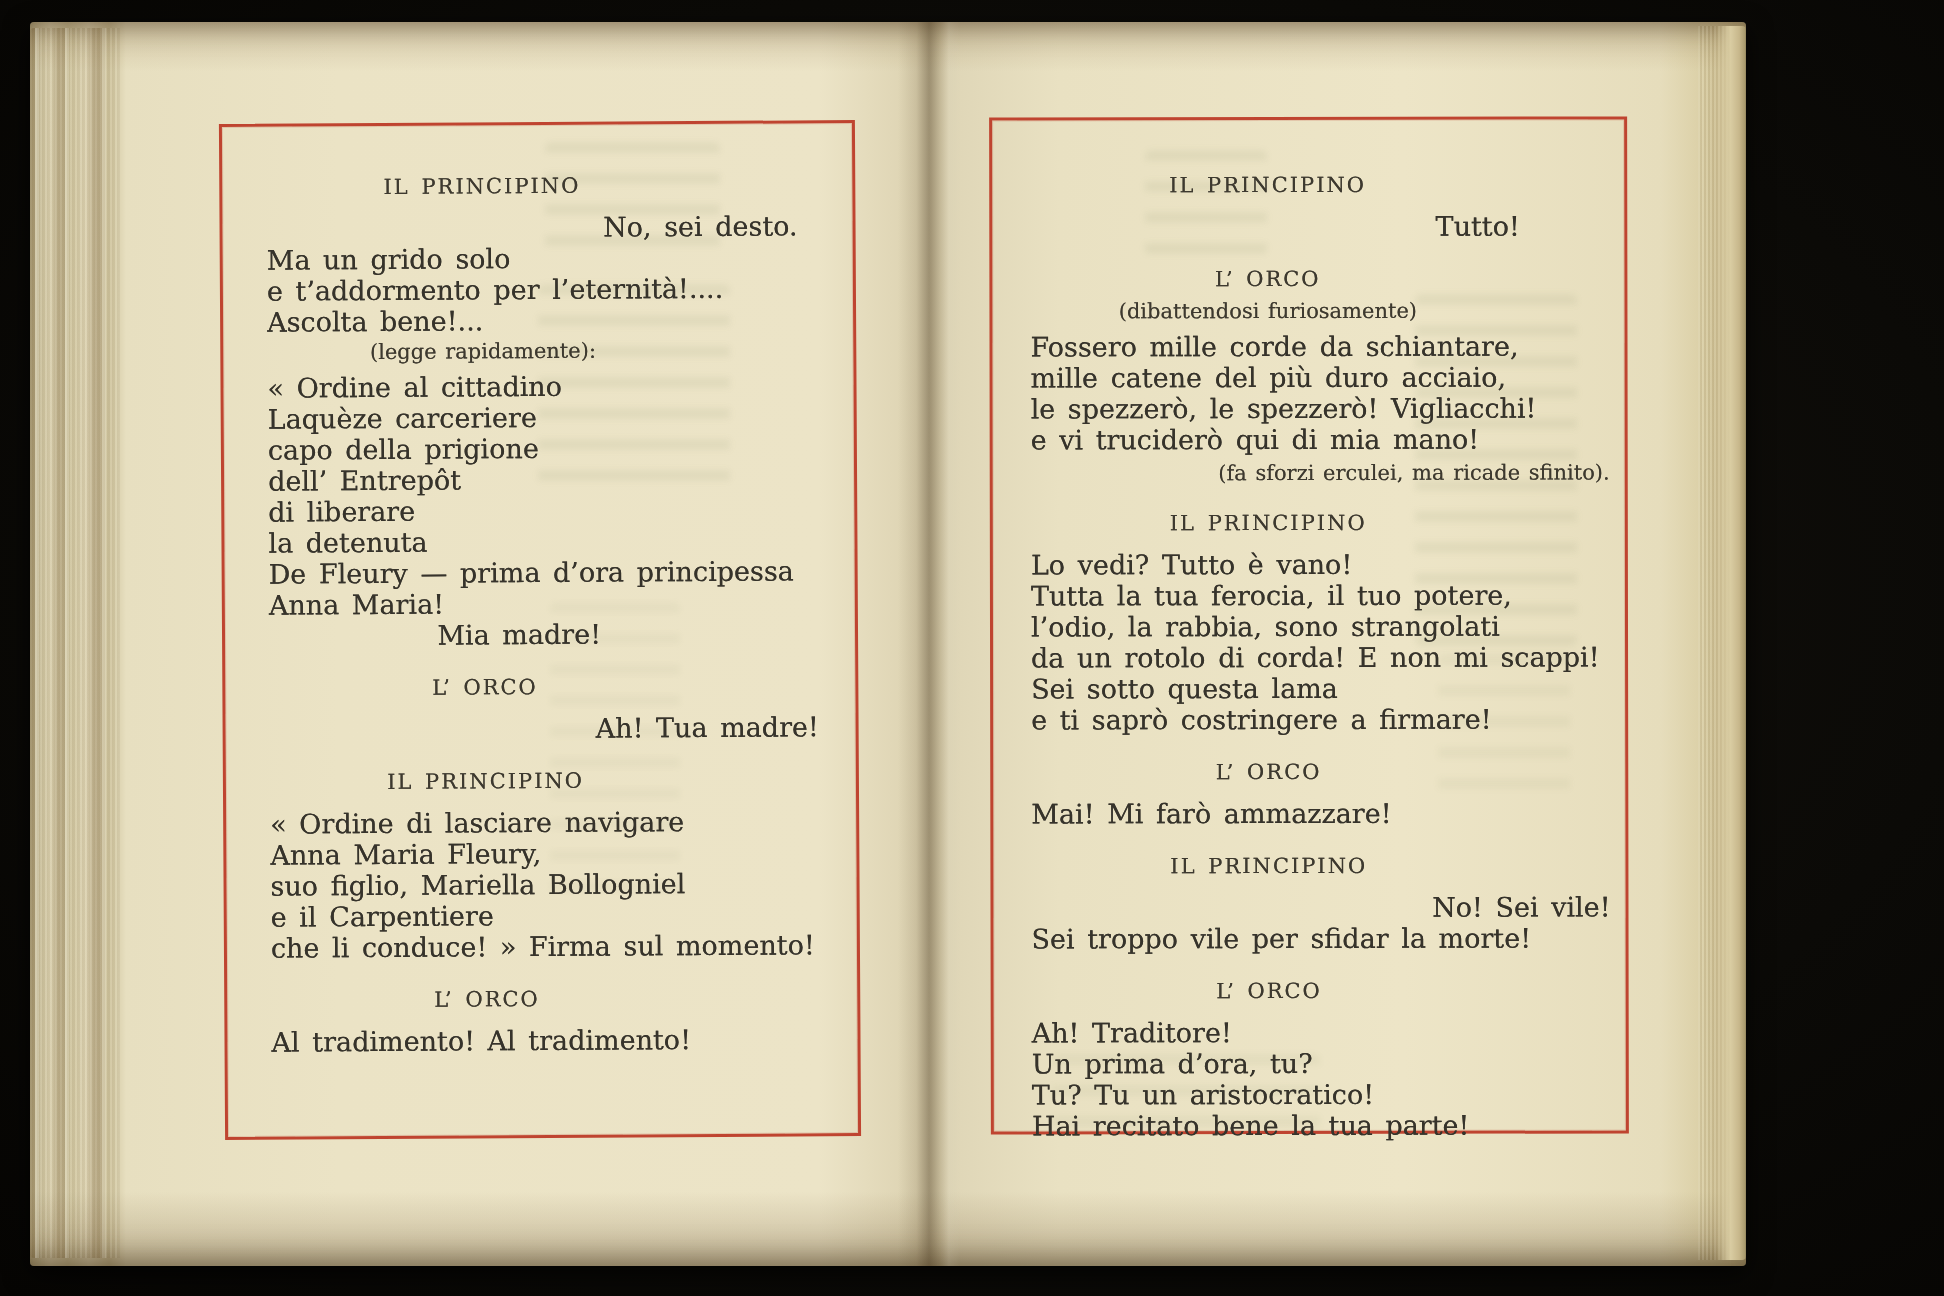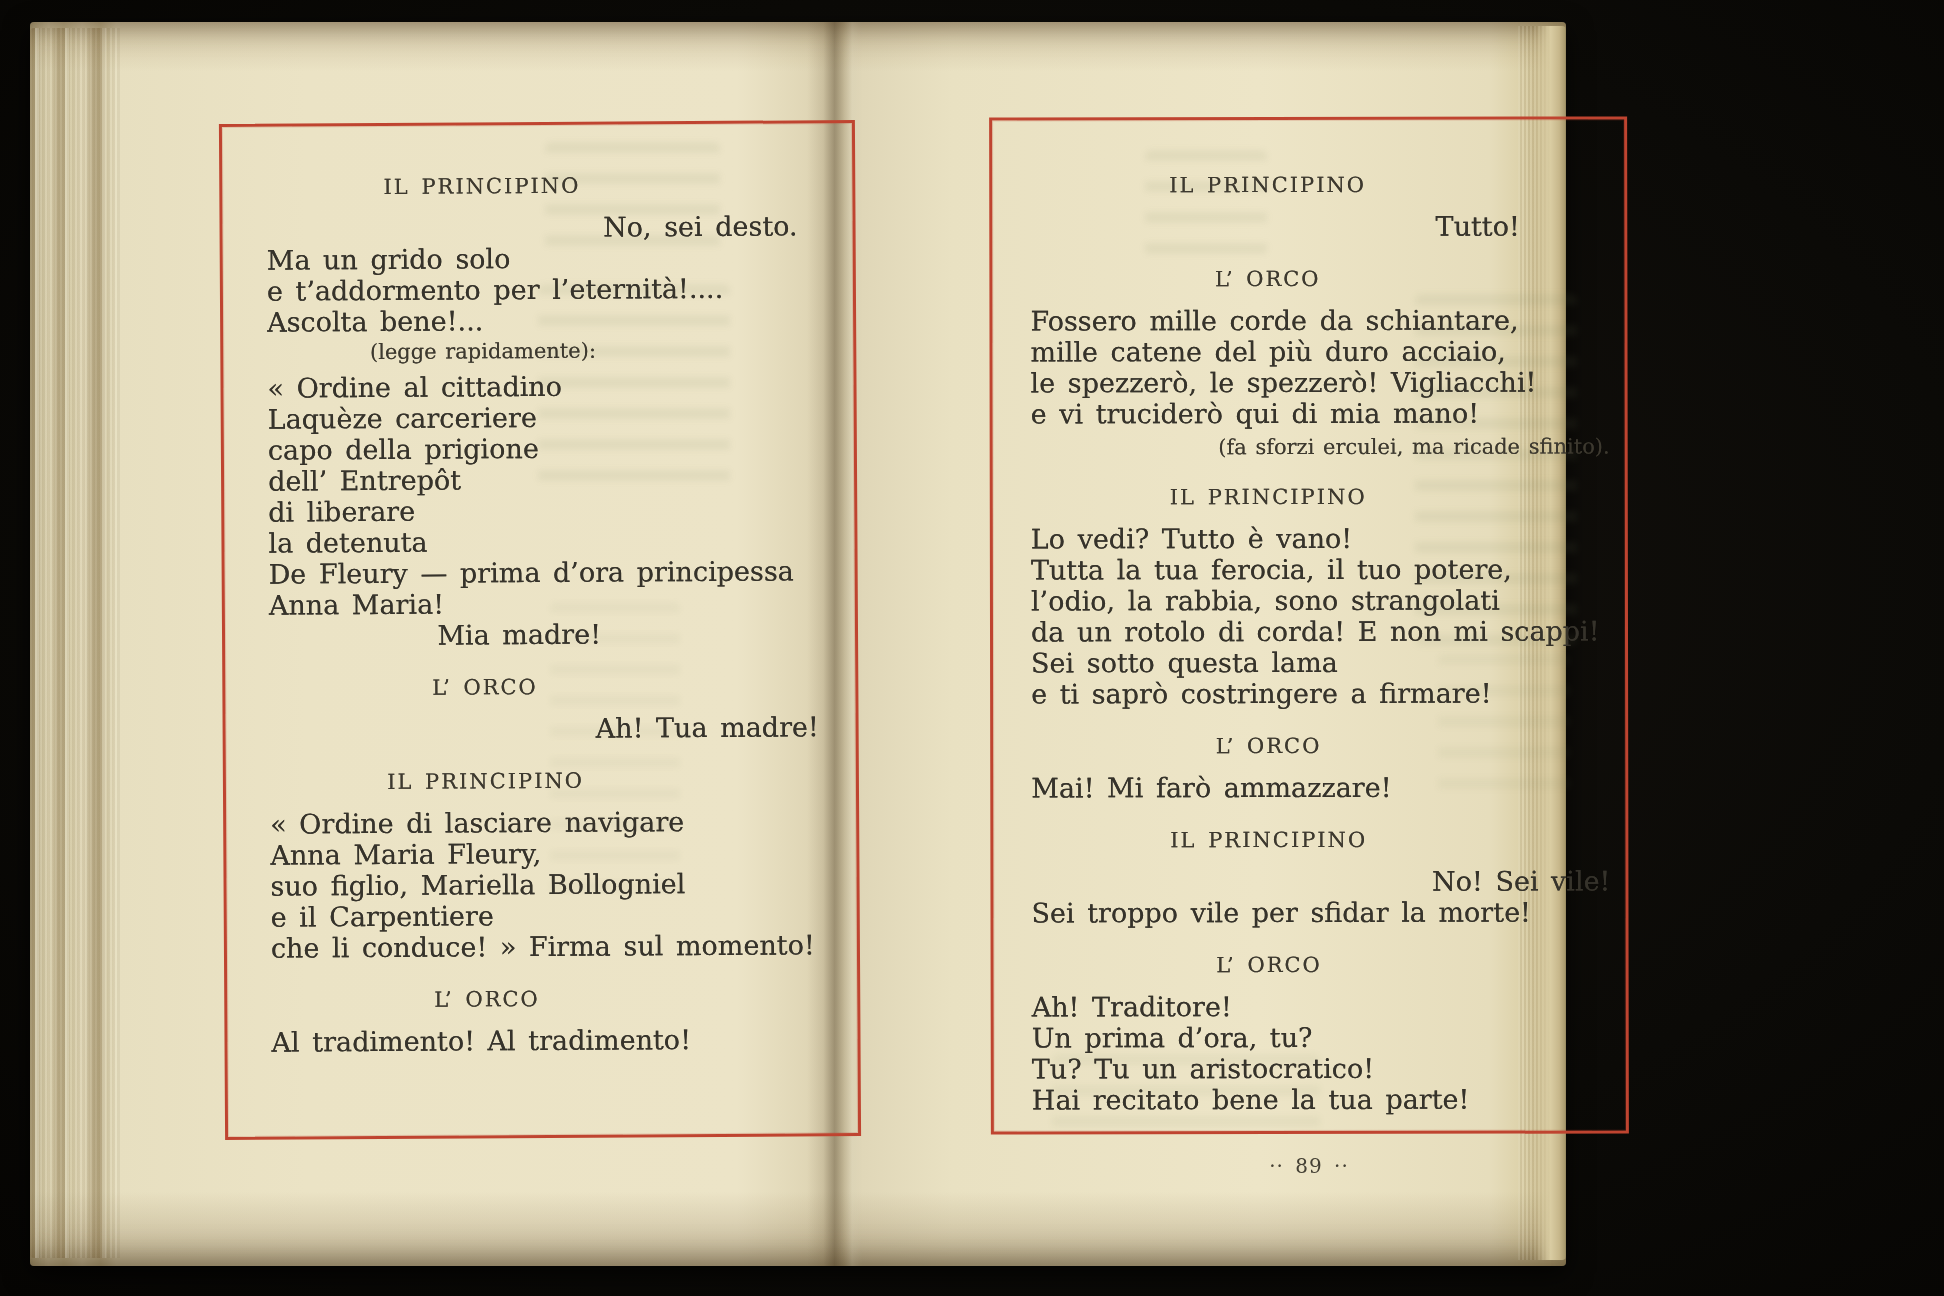--- a/index.html
+++ b/index.html
@@ -5,21 +5,21 @@
   html,body{margin:0;padding:0;}
   body{
     width:1944px;height:1296px;position:relative;overflow:hidden;
     background:
       radial-gradient(ellipse at 55% 45%, #14110d 0%, #0b0a07 60%, #060503 100%);
     font-family:"DejaVu Serif","Liberation Serif",serif;
   }
 
   
   .book{
-    position:absolute;left:30px;top:22px;width:1536px;height:1244px;
+    position:absolute;left:30px;top:22px;width:1716px;height:1244px;
     border-radius:4px;
     background:
       linear-gradient(180deg, rgba(120,90,45,.20) 0%, rgba(120,90,45,0) 4%, rgba(120,90,45,0) 94%, rgba(90,65,30,.28) 100%),
       linear-gradient(90deg,
         #c9bf98 0%, #e0d7b6 1.2%, #d2c8a2 2.2%, #e4dbbb 3.4%, #cfc49e 4.6%, #e7dfc0 5.6%,
         #ebe3c5 18%, #ece4c7 46%,
         #ddd3b2 51.6%, #cdc2a0 52.5%, #e0d7b8 54.2%,
         #e9e1c2 60%, #ede5c7 80%, #e6ddbc 95%, #d9cda2 98%, #c8ba8e 100%);
     box-shadow:
       inset 0 20px 26px -16px rgba(55,38,15,.50),
@@ -150,20 +150,21 @@
         <div class="verse">che li conduce! » Firma sul momento!</div>
         <div class="speaker">L’ ORCO</div>
         <div class="verse">Al tradimento! Al tradimento!</div>
       </div>
   </div>
   <div class="frame frame-89">
     <div class="content content-89">
         <div class="speaker first">IL PRINCIPINO</div>
         <div class="verse" style="margin-left: 70%;">Tutto!</div>
         <div class="speaker">L’ ORCO</div>
+        <div class="stage-dir center tight">(dibattendosi furiosamente)</div>
         <div class="verse">Fossero mille corde da schiantare,</div>
         <div class="verse">mille catene del più duro acciaio,</div>
         <div class="verse">le spezzerò, le spezzerò! Vigliacchi!</div>
         <div class="verse">e vi truciderò qui di mia mano!</div>
         <div class="stage-dir right">(fa sforzi erculei, ma ricade sfinito).</div>
         <div class="speaker">IL PRINCIPINO</div>
         <div class="verse">Lo vedi? Tutto è vano!</div>
         <div class="verse">Tutta la tua ferocia, il tuo potere,</div>
         <div class="verse">l’odio, la rabbia, sono strangolati</div>
         <div class="verse">da un rotolo di corda! E non mi scappi!</div>
@@ -175,14 +176,13 @@
         <div class="verse" style="margin-left: 46%; text-align: right;">No! Sei vile!</div>
         <div class="verse">Sei troppo vile per sfidar la morte!</div>
         <div class="speaker">L’ ORCO</div>
         <div class="verse">Ah! Traditore!</div>
         <div class="verse"><span>Un </span><span class="it">prima d’ora</span><span>, tu?</span></div>
         <div class="verse">Tu? Tu un aristocratico!</div>
         <div class="verse">Hai recitato bene la tua parte!</div>
       </div>
   </div>
 
-  <div class="page-number pn-89">·· 89 ··</div>
 </div>
 
 </body></html>

